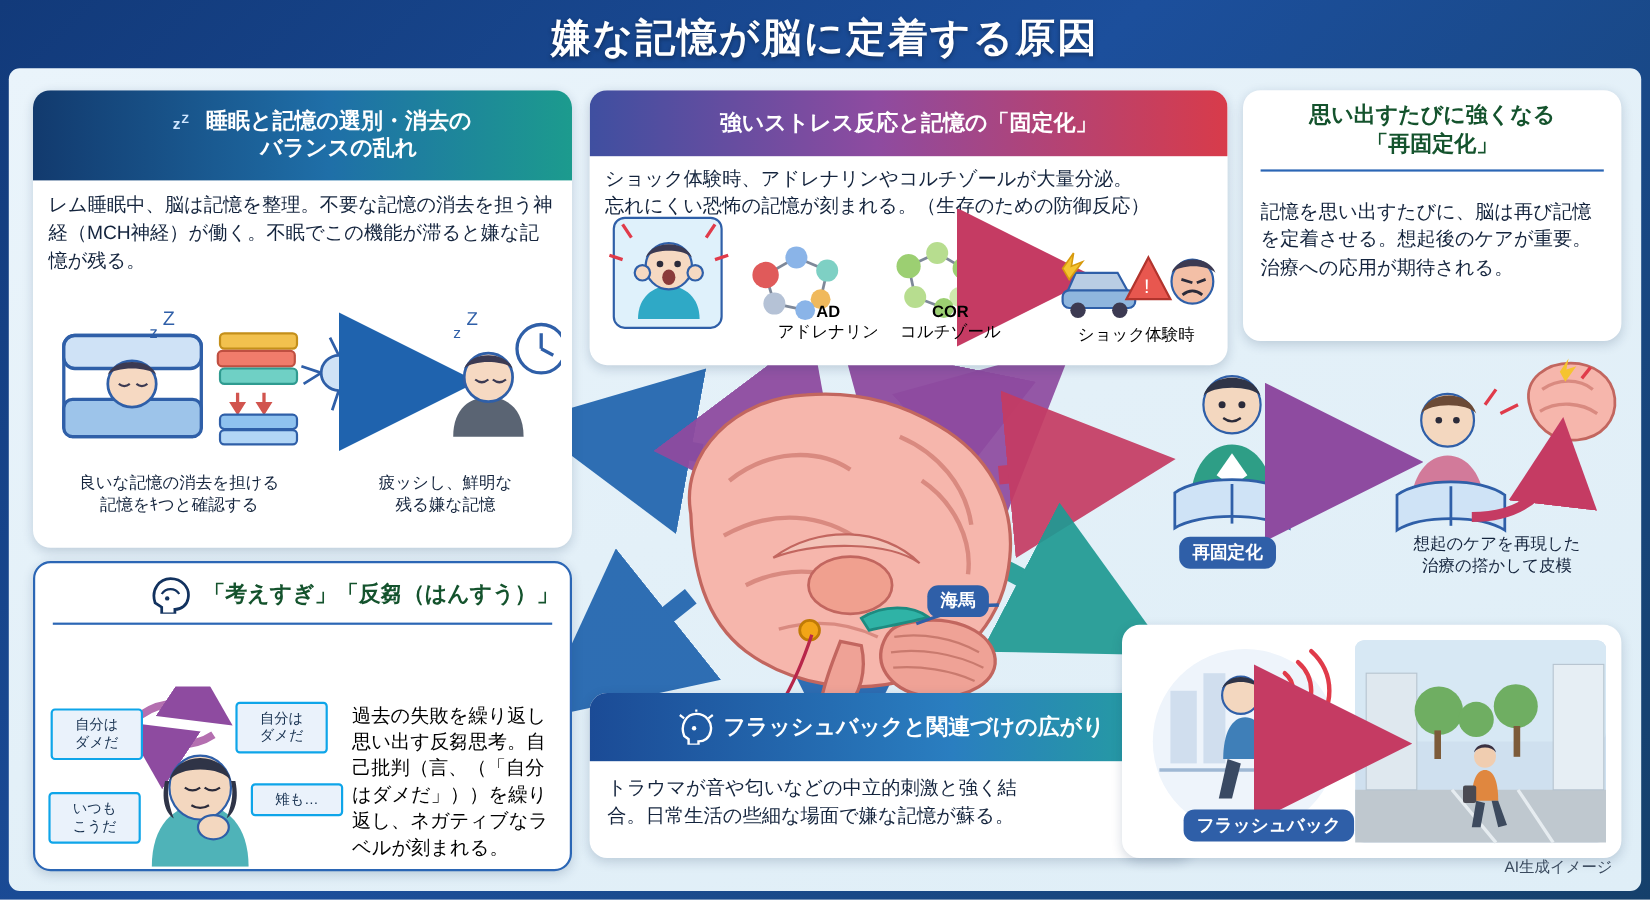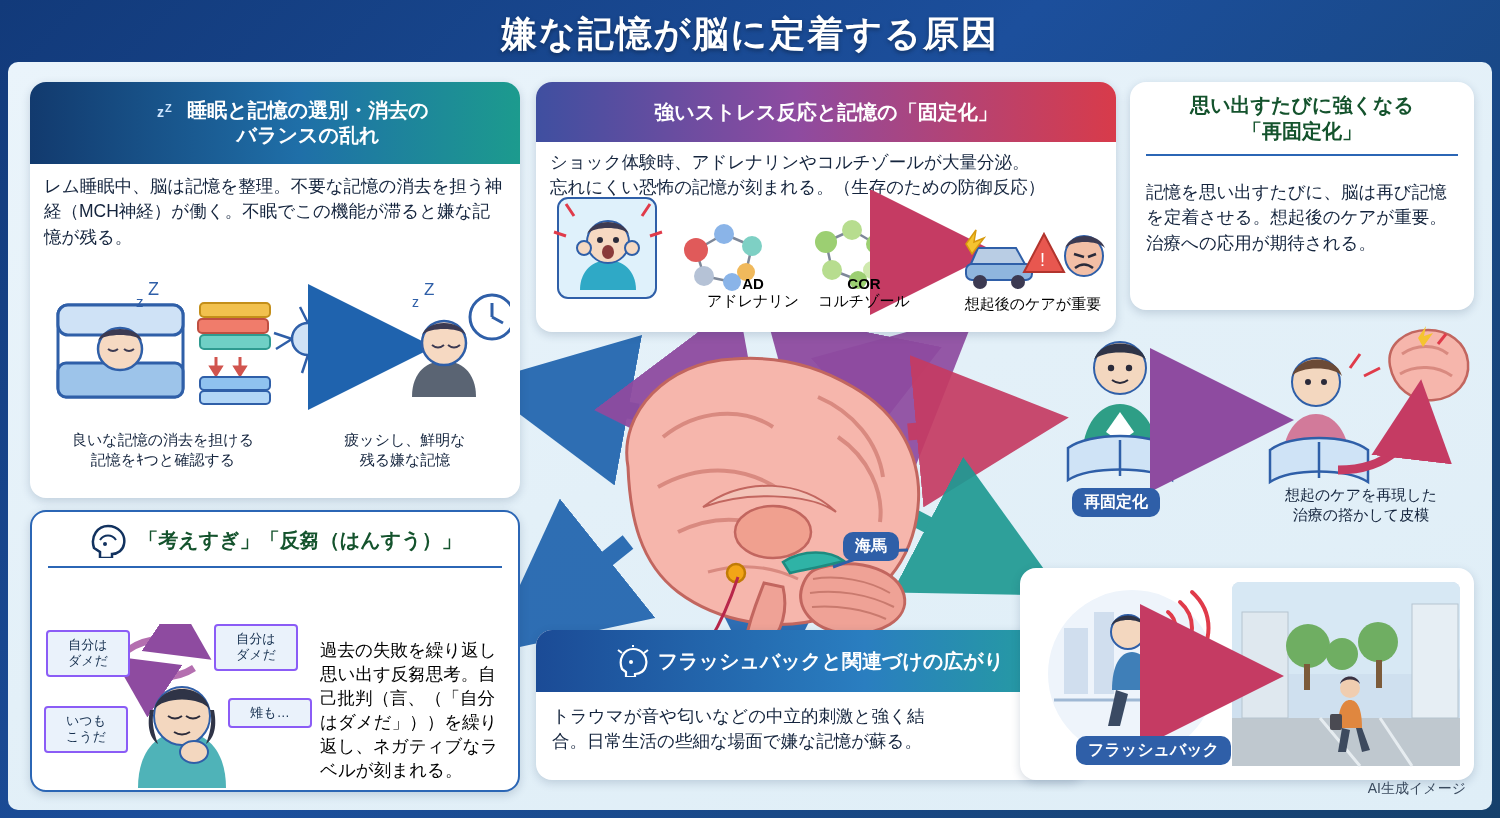--- a/index.html
+++ b/index.html
@@ -45,23 +45,23 @@
   .small{font-size:15px;}
   
   .g-sleep{background:linear-gradient(90deg,#123a6e 0%,#1f6fa8 55%,#1c9b8e 100%);}
   .g-stress{background:linear-gradient(90deg,#3f4fa0 0%,#8e4ba0 45%,#d83b4a 100%);}
   .g-flash{background:linear-gradient(90deg,#1b4b96 0%,#2a7ec0 60%,#24a39a 100%);}
   .card.bordered{border:2px solid #2b66b5;}
   .head-dark{color:#14532d;font-weight:bold;text-align:center;font-size:20px;line-height:1.3;padding:10px 10px 4px;}
   
   .ill{position:relative;}
   .bubble{
-    background:#eaf2fb;border:2px solid #8b5cf6;border-radius:4px;
+    background:#eaf2fb;border:2px solid #0ea5e9;border-radius:4px;
     color:#16304f;font-size:13px;line-height:1.25;text-align:center;
-    padding:5px 7px;position:absolute;
+    padding:5px 7px;position:absolute;margin-top:14px;
   }
   .cap{font-size:15px;text-align:center;color:#14243d;line-height:1.3;}
   .pill{
     background:#2f5fa8;color:#fff;border-radius:10px;padding:4px 12px;
     font-size:16px;font-weight:bold;display:inline-block;
   }
   .pill-red{
     background:#b8264a;color:#fff;border-radius:10px;padding:4px 12px;
     font-size:16px;font-weight:bold;display:inline-block;
   }
@@ -299,21 +299,21 @@
           <path d="M529,78 q9,-7 18,0" fill="none" stroke="#2b2b3a" stroke-width="2.5"></path>
         </svg>
         <div style="position:absolute;left:152px;top:85px;width:110px;text-align:center;">
           <div class="small" style="font-weight:bold;">AD</div>
           <div class="small">アドレナリン</div>
         </div>
         <div style="position:absolute;left:258px;top:85px;width:120px;text-align:center;">
           <div class="small" style="font-weight:bold;">COR</div>
           <div class="small">コルチゾール</div>
         </div>
-        <div class="small" style="position:absolute;left:412px;top:105px;width:150px;text-align:center;">想起後のケアが重要</div>
+        <div class="small" style="position:absolute;left:412px;top:105px;width:150px;text-align:center;">ショック体験時</div>
       </div>
     </div>
 
     <div class="card" style="left:1122px;top:20px;width:344px;height:228px;">
       <div class="head-dark">
         <span style="display:block;">思い出すたびに強くなる</span>
         <span style="display:block;">「再固定化」</span>
       </div>
       <div style="height:2px;background:#2b66b5;margin:6px 16px 0;"></div>
       <div class="card-body" style="padding:24px 16px;">
@@ -356,21 +356,21 @@
         <path d="M318,150 C370,150 394,120 398,86" fill="none" stroke="#c53b63" stroke-width="9" marker-end="url(#ah-red)"></path>
       </svg>
       <div class="pill" style="position:absolute;left:52px;top:168px;">再固定化</div>
       <div class="cap" style="position:absolute;left:228px;top:165px;width:226px;">
         <span style="display:block;">想起のケアを再現した</span>
         <span style="display:block;text-align:center;">治療の撘かして皮模</span>
       </div>
     </div>
 
     <div class="card bordered" style="left:22px;top:448px;width:490px;height:282px;">
-      <div class="head-dark" style="display:flex;align-items:center;gap:10px;justify-content:center;padding-top:10px;">
+      <div class="head-dark" style="display:flex;align-items:center;gap:10px;justify-content:flex-end;padding-top:10px;">
         <span style="flex:none;">
           <svg width="40" height="36" viewBox="0 0 40 36">
             <path d="M6,26 C2,14 10,4 20,4 C30,4 38,12 36,22 C35,28 30,32 24,32 L24,36 L12,36 L12,30 Z" fill="none" stroke="#12325f" stroke-width="2.5"></path>
             <path d="M12,18 C16,12 24,12 28,18" fill="none" stroke="#12325f" stroke-width="2"></path>
             <circle cx="17" cy="22" r="2" fill="#12325f"></circle>
           </svg>
         </span>
         <span style="text-align:center;">
           <span style="display:block;">「考えすぎ」「反芻（はんすう）」</span>
         </span>

